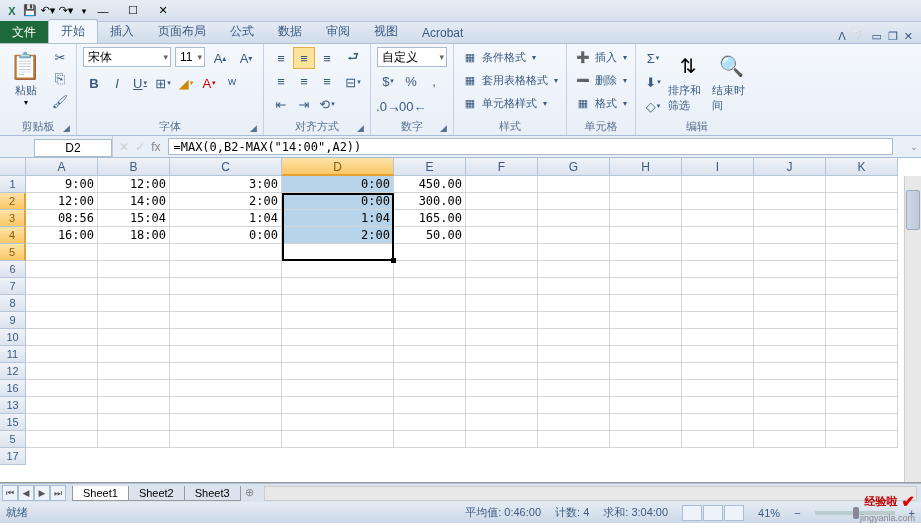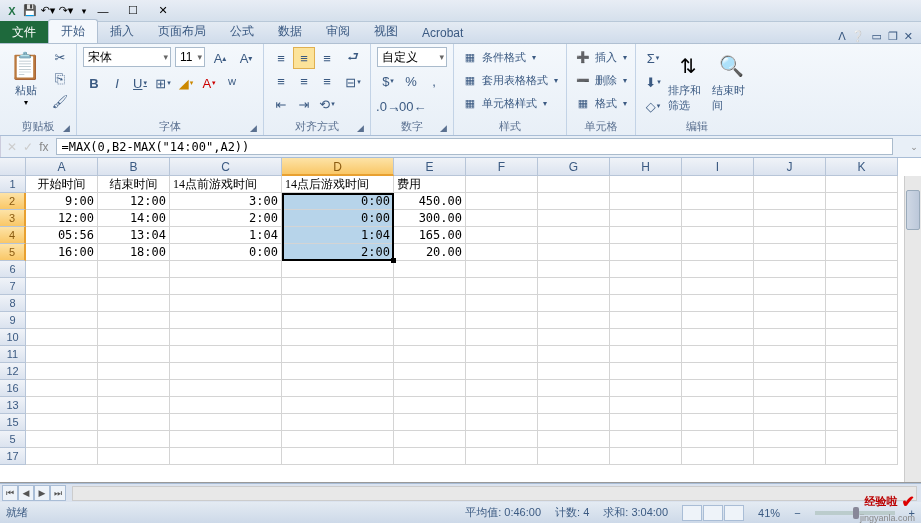--- a/index.html
+++ b/index.html
@@ -271,20 +271,21 @@
       <div class="big-btn">
         <span class="big-btn-icon" style="font-size:20px">🔍</span>
         <span class="big-btn-label">结束时间</span>
       </div>
     </div>
     <div class="group-label">编辑</div>
   </div>
 </div>
 
 <div class="fbar">
+  <div class="namebox-wrap"><input class="namebox" value="D2" style=""></div>
   <div class="fbar-icons">
     <span style="color:#ccc">✕</span>
     <span style="color:#ccc">✓</span>
     <span style="">fx</span>
   </div>
   <input class="fbar-input" value="=MAX(0,B2-MAX(&quot;14:00&quot;,A2))" style="">
   <div class="fbar-expand">⌄</div>
 </div>
 
 <div class="grid-wrap">
@@ -316,33 +317,20 @@
       <div class="row-h">11</div>
       <div class="row-h">12</div>
       <div class="row-h">16</div>
       <div class="row-h">13</div>
       <div class="row-h">15</div>
       <div class="row-h">5</div>
       <div class="row-h">17</div>
     </div>
   <div class="cells" id="cells">
       <div class="row">
-        <div class="cell hdr">开始时间</div>
-        <div class="cell hdr">结束时间</div>
-        <div class="cell wide hdr l">14点前游戏时间</div>
-        <div class="cell wide hdr l">14点后游戏时间</div>
-        <div class="cell hdr l">费用</div>
-        <div class="cell"></div>
-        <div class="cell"></div>
-        <div class="cell"></div>
-        <div class="cell"></div>
-        <div class="cell"></div>
-        <div class="cell"></div>
-      </div>
-      <div class="row">
         <div class="cell">9:00</div>
         <div class="cell">12:00</div>
         <div class="cell wide">3:00</div>
         <div class="cell wide selected">0:00</div>
         <div class="cell">450.00</div>
         <div class="cell"></div>
         <div class="cell"></div>
         <div class="cell"></div>
         <div class="cell"></div>
         <div class="cell"></div>
@@ -355,38 +343,38 @@
         <div class="cell wide selected">0:00</div>
         <div class="cell">300.00</div>
         <div class="cell"></div>
         <div class="cell"></div>
         <div class="cell"></div>
         <div class="cell"></div>
         <div class="cell"></div>
         <div class="cell"></div>
       </div>
       <div class="row">
-        <div class="cell">05:56</div>
-        <div class="cell">13:04</div>
+        <div class="cell">08:56</div>
+        <div class="cell">15:04</div>
         <div class="cell wide">1:04</div>
         <div class="cell wide selected">1:04</div>
         <div class="cell">165.00</div>
         <div class="cell"></div>
         <div class="cell"></div>
         <div class="cell"></div>
         <div class="cell"></div>
         <div class="cell"></div>
         <div class="cell"></div>
       </div>
       <div class="row">
         <div class="cell">16:00</div>
         <div class="cell">18:00</div>
         <div class="cell wide">0:00</div>
         <div class="cell wide selected">2:00</div>
-        <div class="cell">20.00</div>
+        <div class="cell">50.00</div>
         <div class="cell"></div>
         <div class="cell"></div>
         <div class="cell"></div>
         <div class="cell"></div>
         <div class="cell"></div>
         <div class="cell"></div>
       </div>
       <div class="row">
         <div class="cell"></div>
         <div class="cell"></div>
@@ -550,20 +538,26 @@
       <div class="vthumb"></div>
     </div>
 </div>
 
 <div class="sheetbar">
   <div class="nav-btns">
     <span class="nav-btn">⏮</span>
     <span class="nav-btn">◀</span>
     <span class="nav-btn">▶</span>
     <span class="nav-btn">⏭</span>
+  </div>
+  <div class="sheet-tabs">
+    <div class="sheet-tab">Sheet1</div>
+    <div class="sheet-tab inactive">Sheet2</div>
+    <div class="sheet-tab inactive">Sheet3</div>
+    <span class="sheet-insert">⊕</span>
   </div>
   <div class="hscroll"></div>
 </div>
 
 <div class="statusbar">
   <span>就绪</span>
   <span class="sp"></span>
   <span><span>平均值:</span> <span>0:46:00</span></span>
   <span><span>计数:</span> <span>4</span></span>
   <span><span>求和:</span> <span>3:04:00</span></span>

